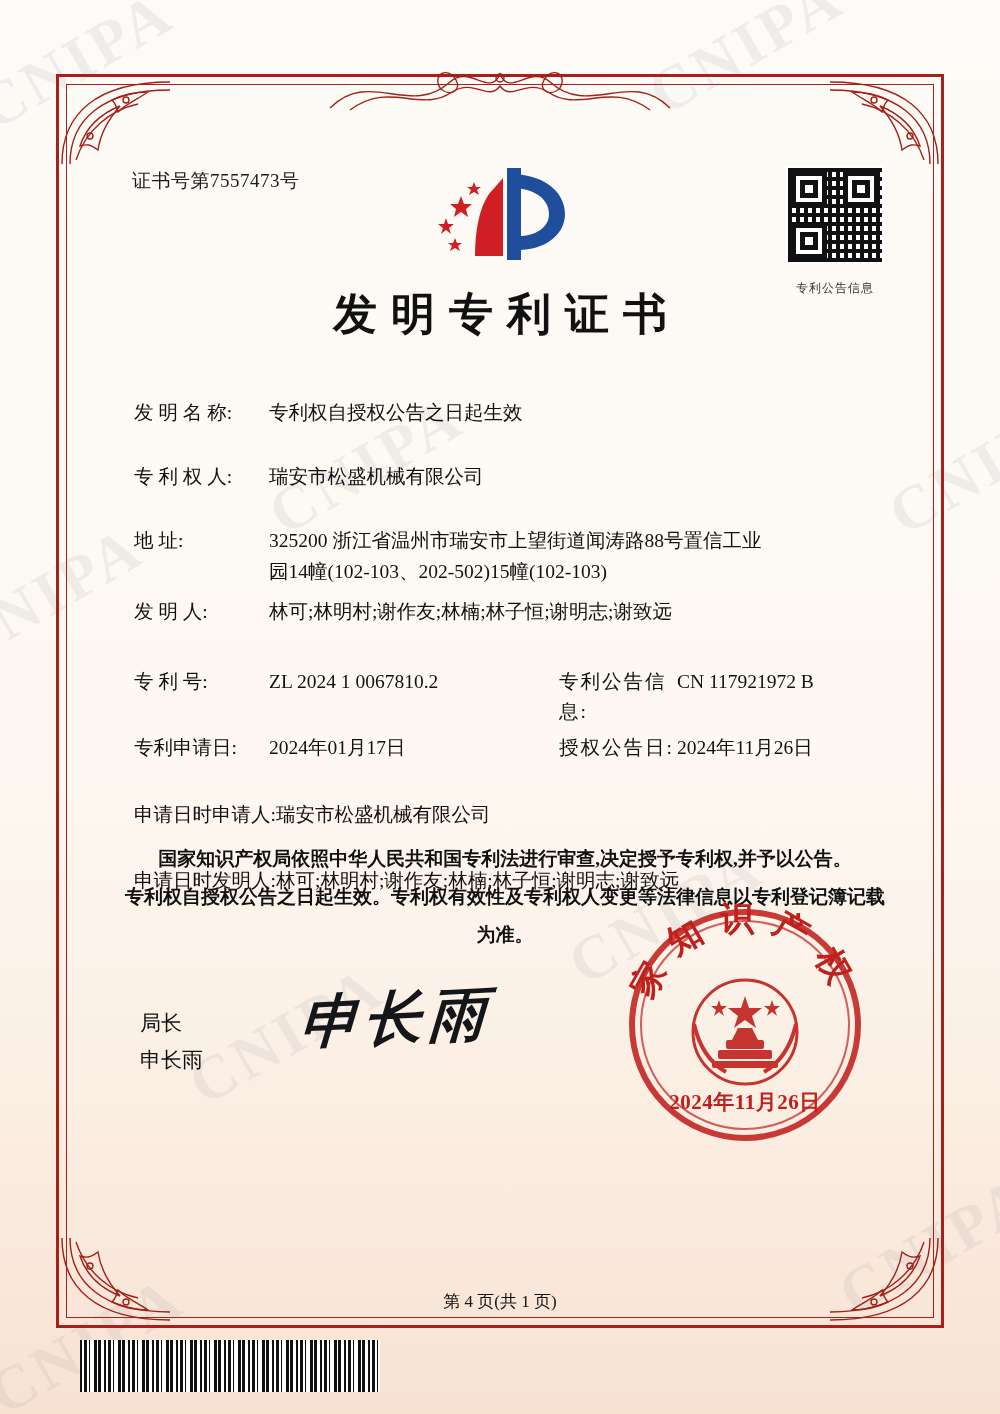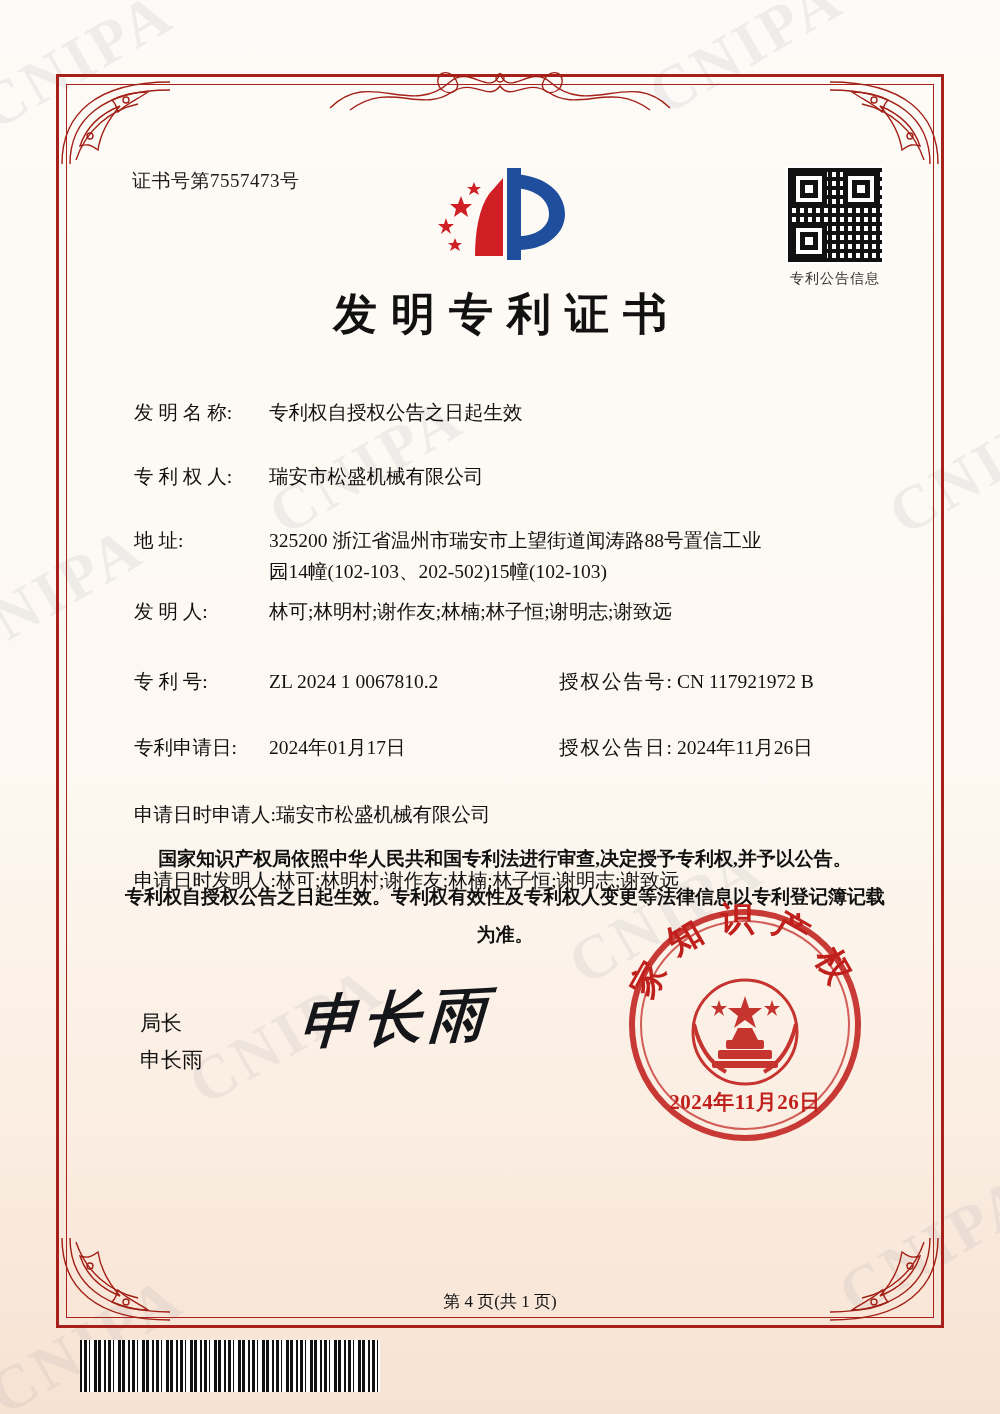--- a/index.html
+++ b/index.html
@@ -134,22 +134,22 @@
   .qr::after  { right: 3px; top: 3px; }
   .qr-corner-bl {
     position: absolute;
     left: 3px; bottom: 3px;
     width: 26px; height: 26px;
     border: 5px solid #111;
     background: #fff;
     box-shadow: inset 0 0 0 4px #fff, inset 0 0 0 9px #111;
   }
   .qr-caption {
-    margin-top: 6px;
-    font-size: 14px;
+    margin-top: 16px;
+    font-size: 12px;
     color: #333;
     letter-spacing: 1px;
   }
 
   .title {
     position: absolute;
     left: 0; right: 0;
     top: 185px;
     text-align: center;
     font-size: 44px;
@@ -383,21 +383,21 @@
         <span class="lbl">地        址:</span><span class="val"><span>325200 浙江省温州市瑞安市上望街道闻涛路88号置信工业</span><br><span>园14幢(102-103、202-502)15幢(102-103)</span></span>
       </div>
 
       <div class="row">
         <span class="lbl">发  明  人:</span><span class="val">林可;林明村;谢作友;林楠;林子恒;谢明志;谢致远</span>
       </div>
 
       <div class="row two-col" style="margin-top:40px;">
         <span class="lbl">专  利  号:</span><span class="val">ZL 2024 1 0067810.2</span>
         <span class="col2">
-          <span class="lbl">授权公告号:</span><span class="val">CN 117921972 B</span>
+          <span class="lbl">专利公告信息:</span><span class="val">CN 117921972 B</span>
         </span>
       </div>
 
       <div class="row two-col" style="margin-top:36px;">
         <span class="lbl small-lbl">专利申请日:</span><span class="val">2024年01月17日</span>
         <span class="col2">
           <span class="lbl">授权公告日:</span><span class="val">2024年11月26日</span>
         </span>
       </div>
 

